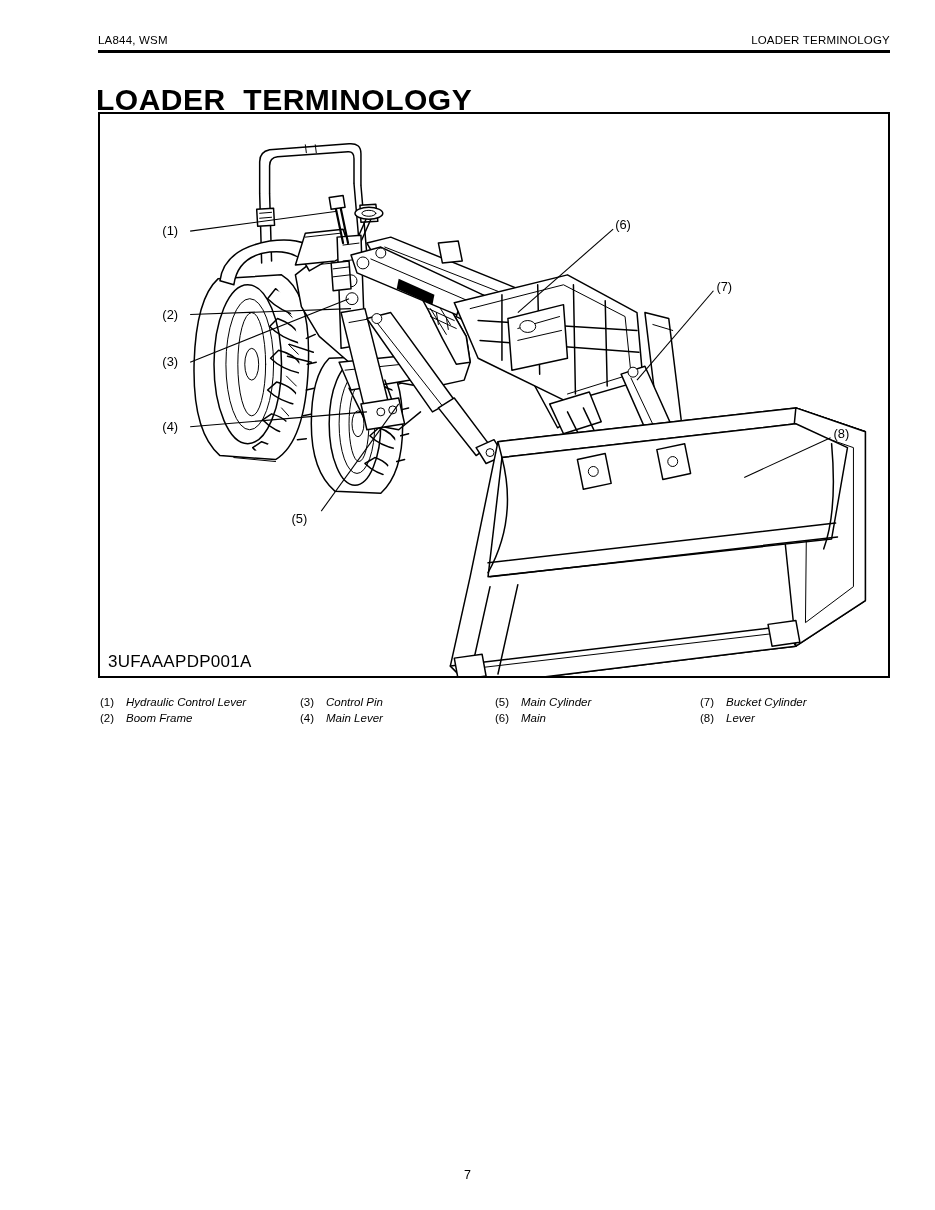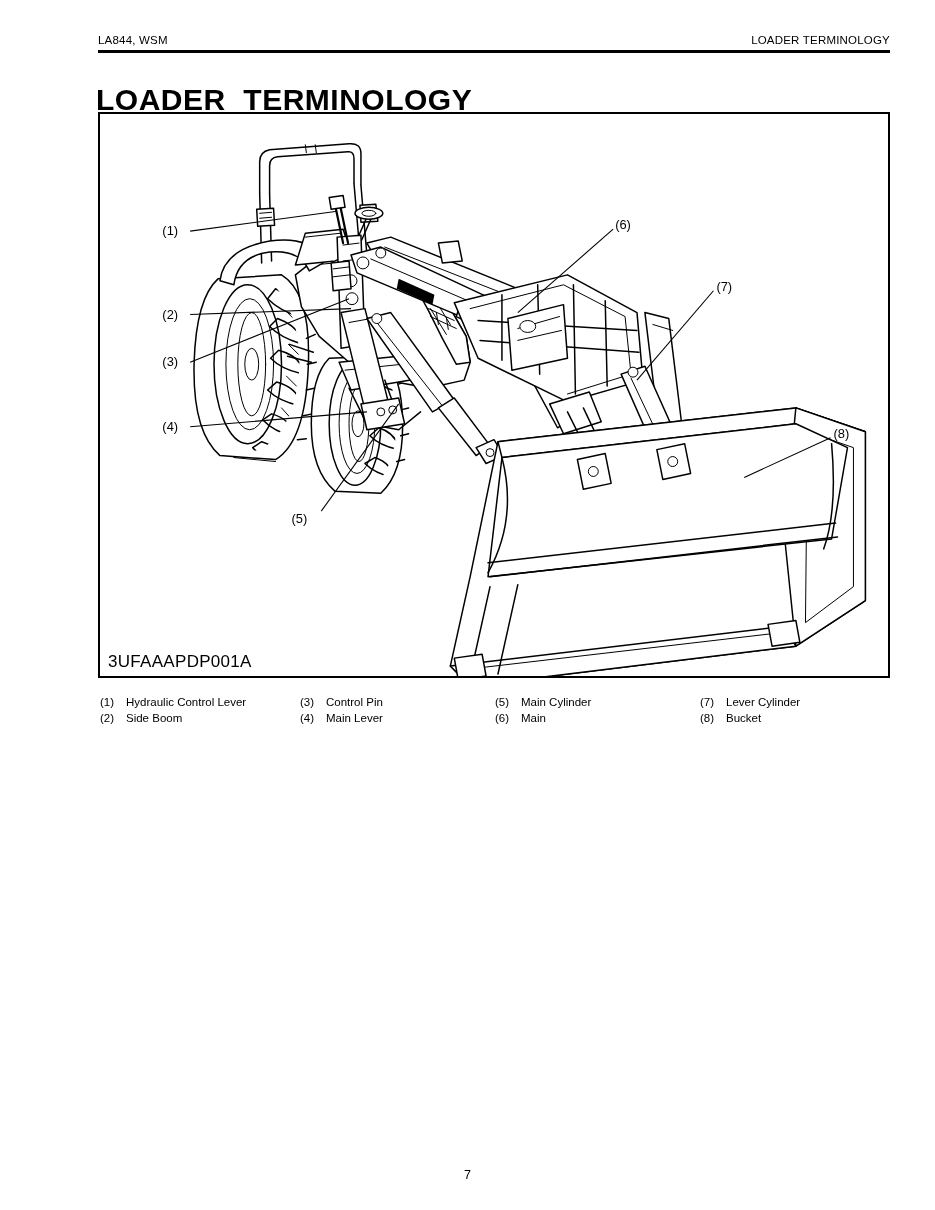--- a/index.html
+++ b/index.html
@@ -102,21 +102,21 @@
   .legend-item {
     font-size: 11.5px;
     line-height: 16px;
     white-space: nowrap;
     display: flex;
   }
   .legend-num {
     width: 26px;
     flex: none;
   }
-  .legend-label { flex: none; }
+  .legend-label { flex: none; font-style: italic; }
 
   
   #page-number {
     position: absolute;
     left: 0;
     top: 1168px;
     width: 935px;
     text-align: center;
     font-size: 12.5px;
   }
@@ -424,21 +424,21 @@
 
 <div id="legend">
 
   <div class="legend-col c0">
     <div class="legend-item">
       <span class="legend-num">(1)</span>
       <span class="legend-label">Hydraulic Control Lever</span>
     </div>
     <div class="legend-item">
       <span class="legend-num">(2)</span>
-      <span class="legend-label">Side Boom</span>
+      <span class="legend-label">Boom Frame</span>
     </div>
   </div>
 
   <div class="legend-col c1">
     <div class="legend-item">
       <span class="legend-num">(3)</span>
       <span class="legend-label">Control Pin</span>
     </div>
     <div class="legend-item">
       <span class="legend-num">(4)</span>
@@ -453,23 +453,23 @@
     </div>
     <div class="legend-item">
       <span class="legend-num">(6)</span>
       <span class="legend-label">Main</span>
     </div>
   </div>
 
   <div class="legend-col c3">
     <div class="legend-item">
       <span class="legend-num">(7)</span>
-      <span class="legend-label">Lever Cylinder</span>
+      <span class="legend-label">Bucket Cylinder</span>
     </div>
     <div class="legend-item">
       <span class="legend-num">(8)</span>
-      <span class="legend-label">Bucket</span>
+      <span class="legend-label">Lever</span>
     </div>
   </div>
 
 </div>
 
 <div id="page-number">7</div>
 
 </body></html>

